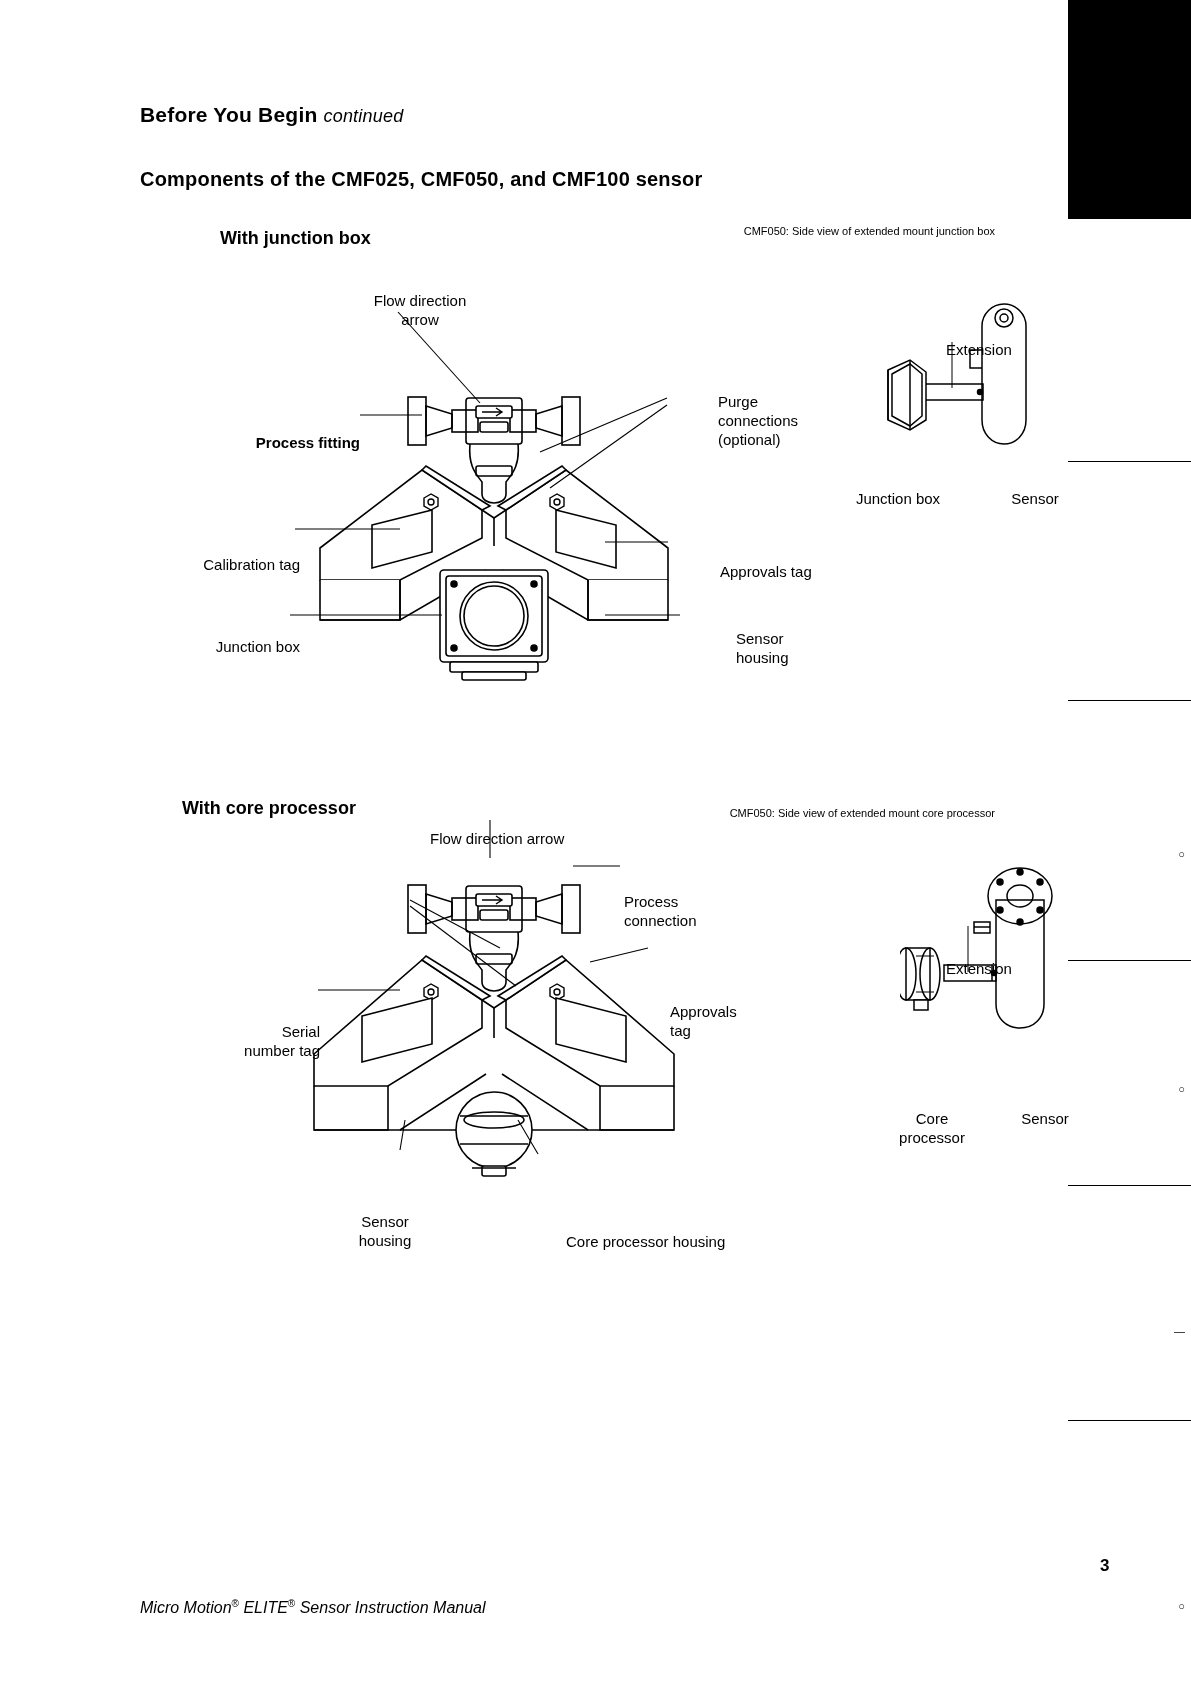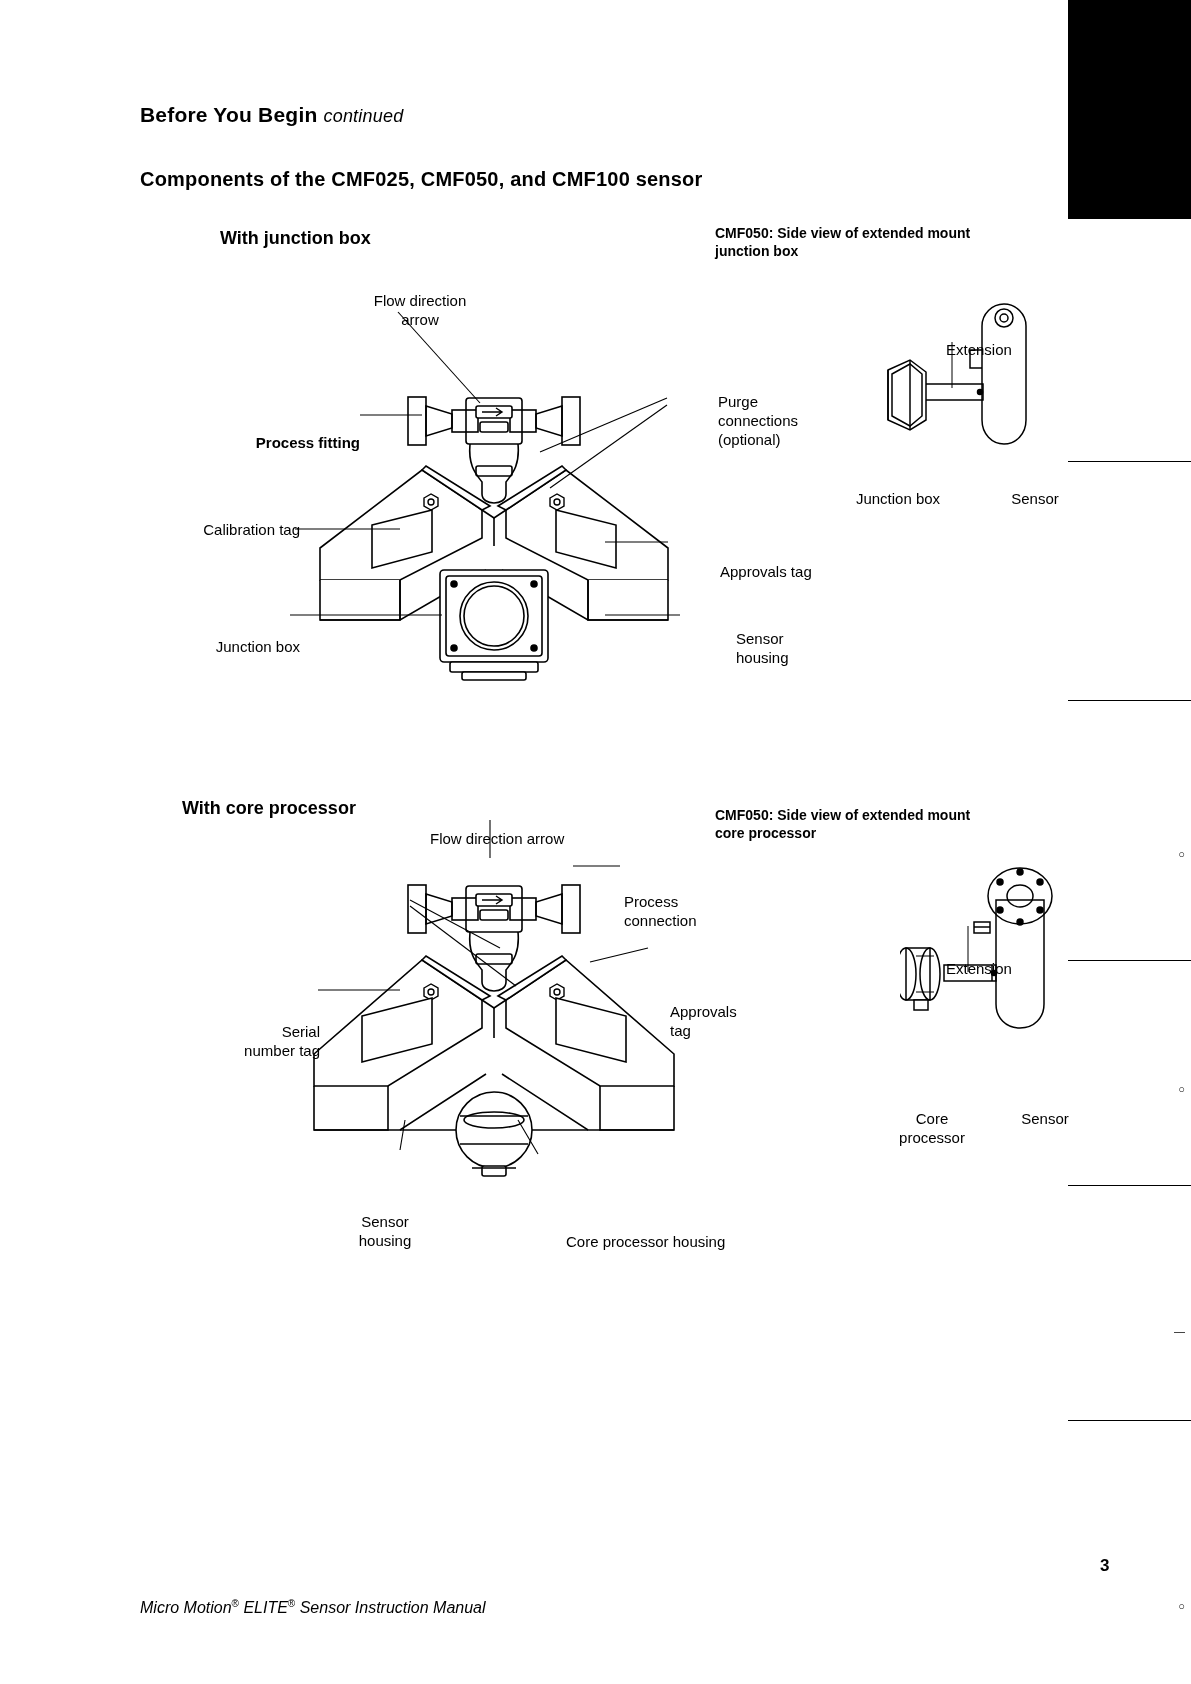--- a/index.html
+++ b/index.html
@@ -82,23 +82,23 @@
     position: absolute;
     font-size: 18px;
     font-weight: bold;
     white-space: nowrap;
   }
   .sub-head.h1 { left: 172px; top: 228px; margin-left: 48px; }
   .sub-head.h2 { left: 182px; top: 798px; }
 
   .side-title {
     position: absolute;
-    font-size: 14px;
-    font-weight: bold;
-    text-align: left;
+    font-size: 11px;
+    font-weight: normal;
+    text-align: right;
     line-height: 1.3;
     width: 280px;
   }
   .side-title.t1 { left: 715px; top: 224px; }
   .side-title.t2 { left: 715px; top: 806px; }
 
   .lbl {
     position: absolute;
     font-size: 15px;
     line-height: 1.25;
@@ -245,21 +245,21 @@
       </g>
     </svg>
   </div>
 
   <div class="lbl c" style="left:330px;top:292px;width:180px;">Flow direction
 arrow</div>
   <div class="lbl r" style="left:150px;top:434px;width:210px;font-weight:bold;">Process fitting</div>
   <div class="lbl" style="left:718px;top:393px;width:200px;">Purge
 connections
 (optional)</div>
-  <div class="lbl r" style="left:110px;top:521px;width:190px;text-align:right;">Calibration tag</div>
+  <div class="lbl r" style="left:110px;top:556px;width:190px;text-align:right;">Calibration tag</div>
   <div class="lbl" style="left:720px;top:563px;width:200px;">Approvals tag</div>
   <div class="lbl r" style="left:110px;top:638px;width:190px;">Junction box</div>
   <div class="lbl" style="left:736px;top:630px;width:200px;">Sensor
 housing</div>
 
   <div class="dg" style="left:880px;top:292px;width:200px;height:190px;">
     <svg width="200" height="190" viewBox="0 0 200 190">
       <g fill="none" stroke="#000" stroke-width="1.5">
 
         <path d="M124 12 C136 12 146 22 146 34 L146 128 C146 142 136 152 124 152 C112 152 102 142 102 128 L102 34 C102 22 112 12 124 12 Z"></path>

